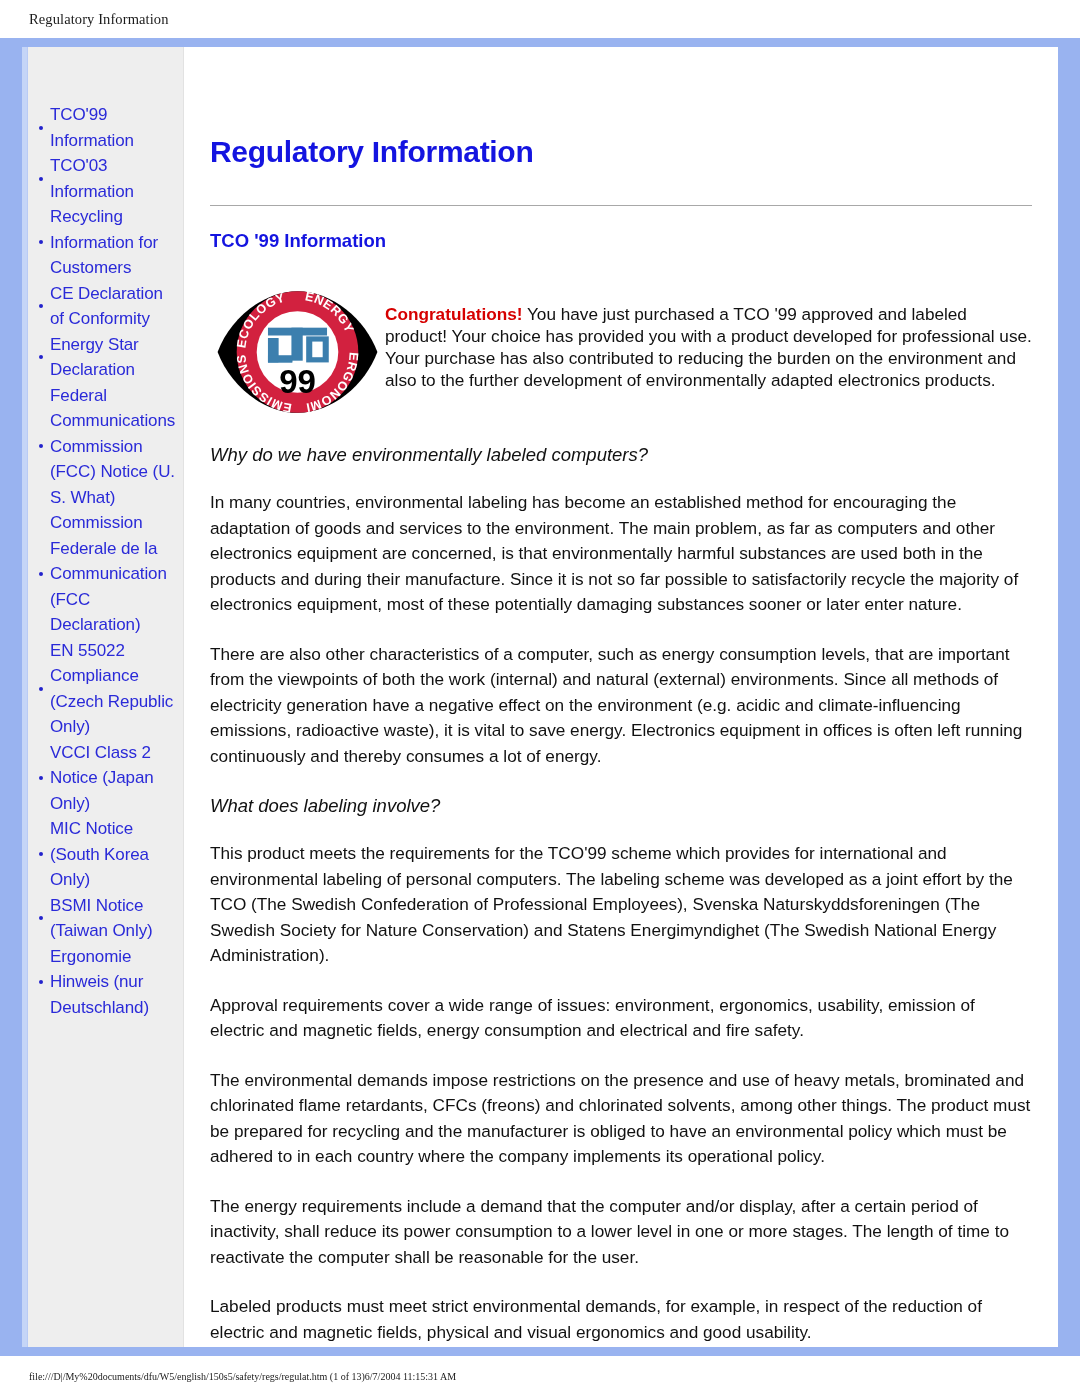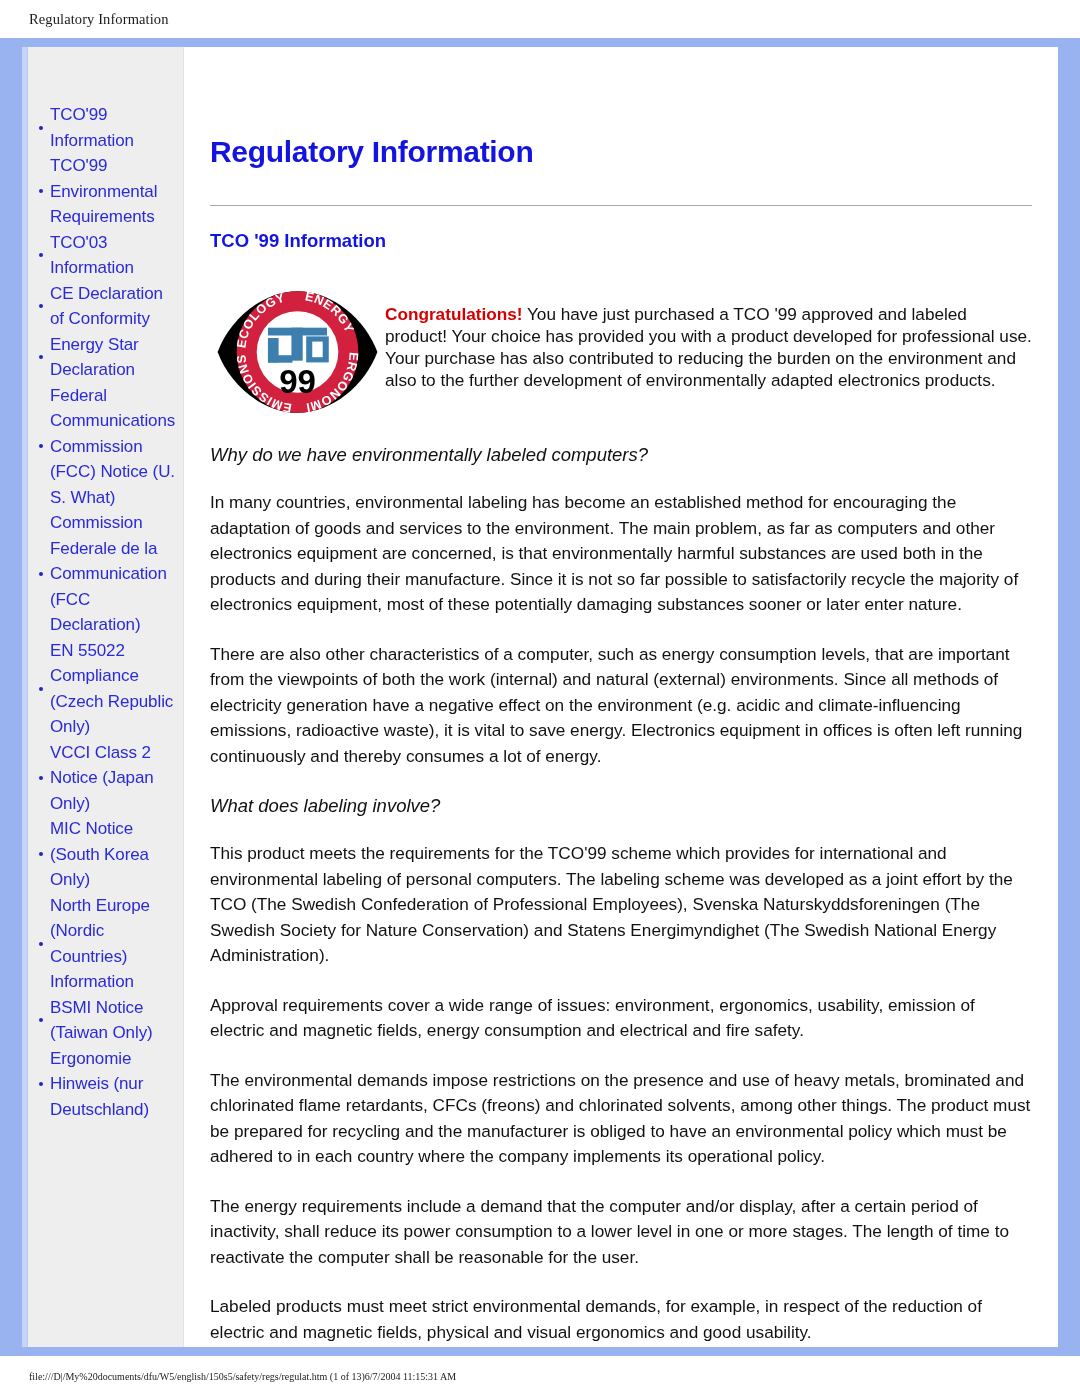--- a/index.html
+++ b/index.html
@@ -207,28 +207,28 @@
     <div class="frame-gutter"></div>
 
     <nav class="sidebar">
       <ul class="sidebar-list">
         <li class="sidebar-item">
           <span class="sidebar-bullet"></span>
           <a class="sidebar-link" href="#">TCO'99 Information</a>
         </li>
         <li class="sidebar-item">
           <span class="sidebar-bullet"></span>
-          <a class="sidebar-link" href="#">TCO'99 Environmental Requirements</a>
-        </li>
-        <li class="sidebar-item">
-          <span class="sidebar-bullet"></span>
           <a class="sidebar-link" href="#">TCO'03 Information</a>
         </li>
         <li class="sidebar-item">
           <span class="sidebar-bullet"></span>
+          <a class="sidebar-link" href="#">Recycling Information for Customers</a>
+        </li>
+        <li class="sidebar-item">
+          <span class="sidebar-bullet"></span>
           <a class="sidebar-link" href="#">CE Declaration of Conformity</a>
         </li>
         <li class="sidebar-item">
           <span class="sidebar-bullet"></span>
           <a class="sidebar-link" href="#">Energy Star Declaration</a>
         </li>
         <li class="sidebar-item">
           <span class="sidebar-bullet"></span>
           <a class="sidebar-link" href="#">Federal Communications Commission (FCC) Notice (U. S. What)</a>
         </li>
@@ -240,24 +240,20 @@
           <span class="sidebar-bullet"></span>
           <a class="sidebar-link" href="#">EN 55022 Compliance (Czech Republic Only)</a>
         </li>
         <li class="sidebar-item">
           <span class="sidebar-bullet"></span>
           <a class="sidebar-link" href="#">VCCI Class 2 Notice (Japan Only)</a>
         </li>
         <li class="sidebar-item">
           <span class="sidebar-bullet"></span>
           <a class="sidebar-link" href="#">MIC Notice (South Korea Only)</a>
-        </li>
-        <li class="sidebar-item">
-          <span class="sidebar-bullet"></span>
-          <a class="sidebar-link" href="#">North Europe (Nordic Countries) Information</a>
         </li>
         <li class="sidebar-item">
           <span class="sidebar-bullet"></span>
           <a class="sidebar-link" href="#">BSMI Notice (Taiwan Only)</a>
         </li>
         <li class="sidebar-item">
           <span class="sidebar-bullet"></span>
           <a class="sidebar-link" href="#">Ergonomie Hinweis (nur Deutschland)</a>
         </li>
       </ul>

